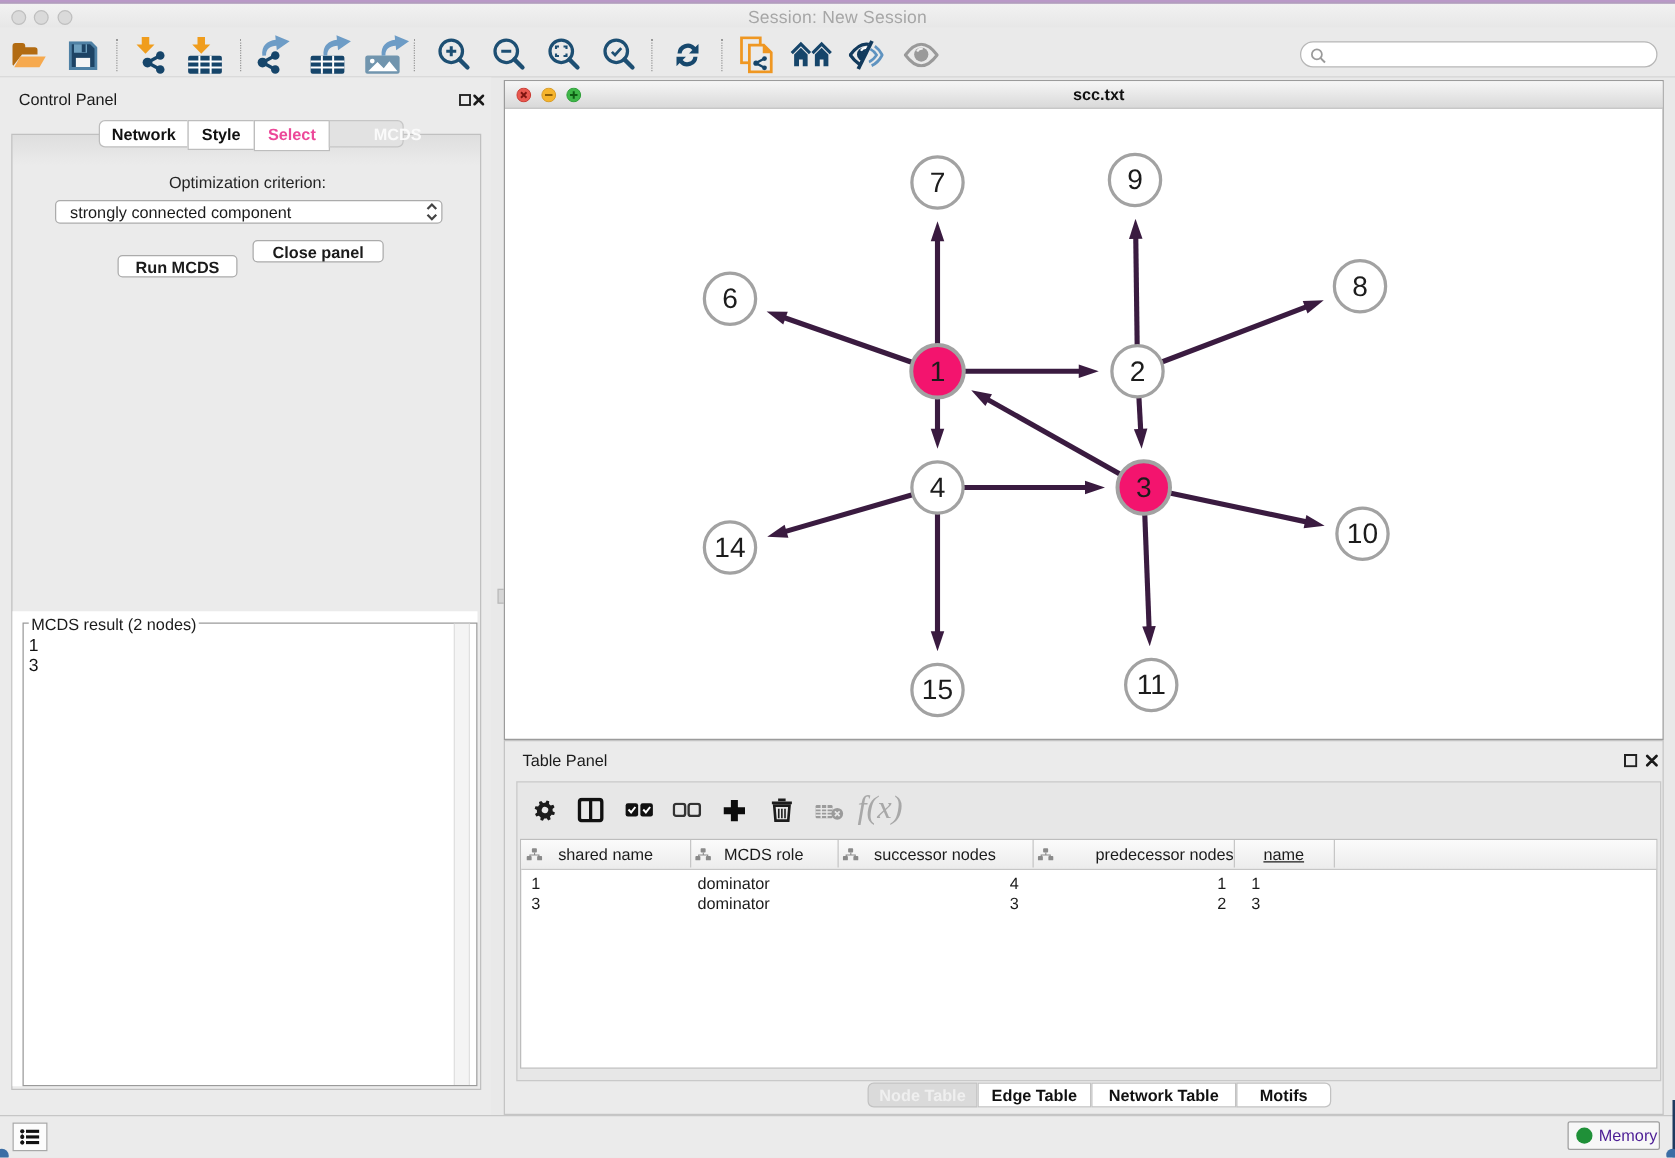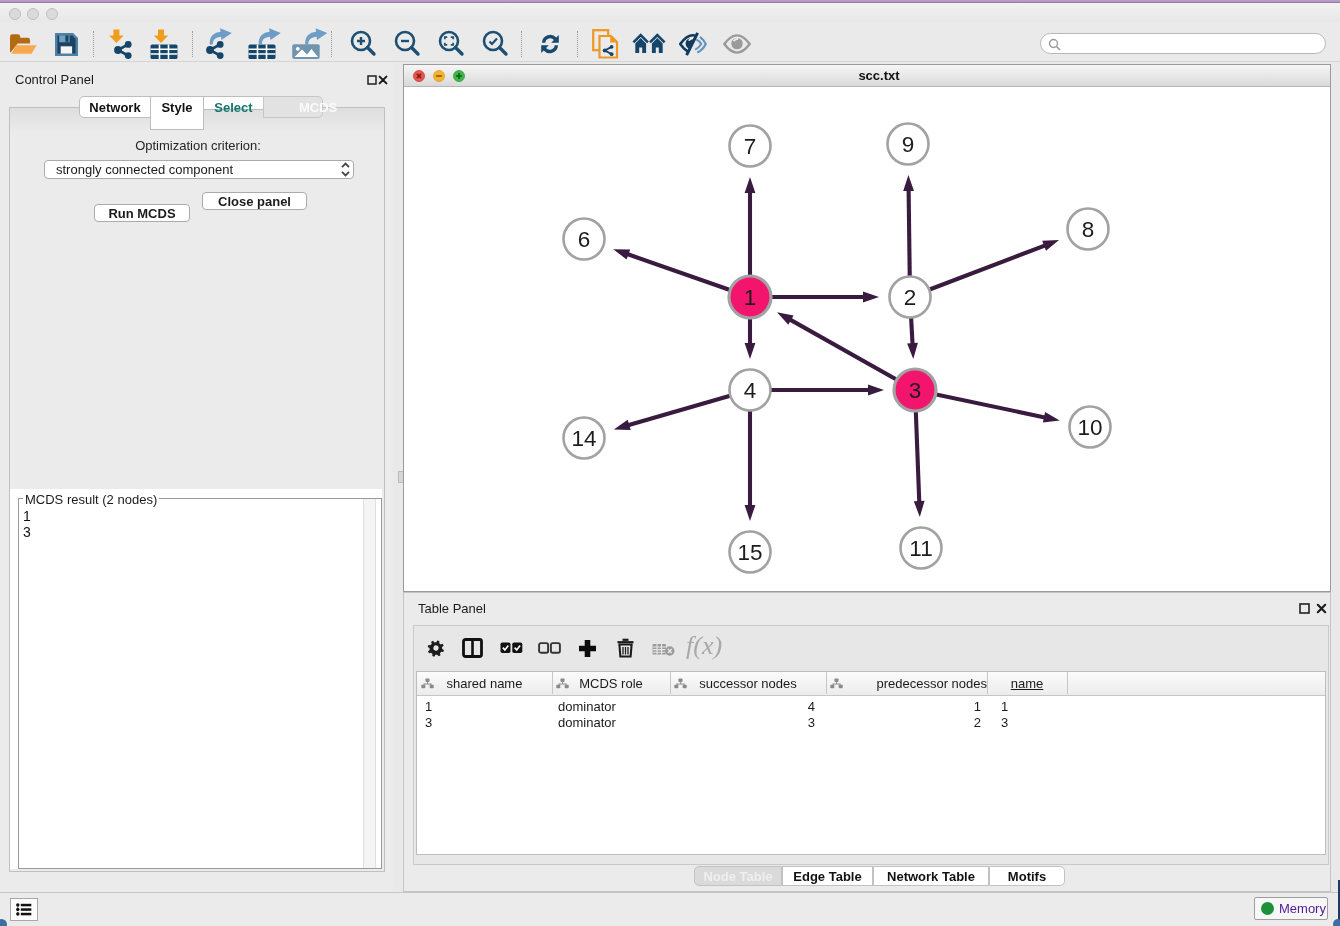--- a/index.html
+++ b/index.html
@@ -12,20 +12,21 @@
 </head>
 <body>
 <div id="root">
 
 <div class="abs" style="left:0;top:0;width:1340px;height:2px;background:#b999c7;"></div>
 <div class="abs" style="left:0;top:2px;width:1340px;height:1px;background:#967aa6;"></div>
 <div class="abs" style="left:0;top:3px;width:1340px;height:19px;background:linear-gradient(#f2f2f2,#e7e7e7);"></div>
 <div class="abs" style="left:9px;top:8px;width:10px;height:10px;border-radius:50%;background:#dadada;border:1px solid #bfbfbf;"></div>
 <div class="abs" style="left:27px;top:8px;width:10px;height:10px;border-radius:50%;background:#dadada;border:1px solid #bfbfbf;"></div>
 <div class="abs" style="left:46px;top:8px;width:10px;height:10px;border-radius:50%;background:#dadada;border:1px solid #bfbfbf;"></div>
+<div class="abs" style="left:0;top:5px;width:1340px;text-align:center;font-size:14px;color:#a6a6a6;letter-spacing:0.2px;">Session: New Session</div>
 
 <div class="abs" style="left:0;top:22px;width:1340px;height:40px;background:#eaeaea;border-bottom:1px solid #d5d5d5;box-sizing:border-box;"></div>
 <div class="sep" style="left:93px;"></div>
 <div class="sep" style="left:192px;"></div>
 <div class="sep" style="left:331px;"></div>
 <div class="sep" style="left:521px;"></div>
 <div class="sep" style="left:577px;"></div>
 
 <svg class="abs" style="left:8px;top:31px;" width="30" height="26" viewBox="0 0 30 26">
       <path d="M2 20.5 V5.7 Q2 3.3 4.4 3.3 H9.8 Q12.2 3.3 12.2 5.7 V6.8 H19.8 Q22 6.8 22 9 V12.6 H9.6 L2.6 21.6 Z" fill="#b26b12"></path>
@@ -168,22 +169,22 @@
       <rect x="1" y="1" width="8" height="8" fill="none" stroke="#222" stroke-width="1.5"></rect>
     </svg>
 <svg class="abs" style="left:378px;top:75px;" width="10" height="10" viewBox="0 0 10 10">
       <path d="M1.6 1.6 L8.4 8.4 M8.4 1.6 L1.6 8.4" stroke="#1a1a1a" stroke-width="2" stroke-linecap="round"></path>
     </svg>
 
 <div class="abs" style="left:9px;top:107px;width:374px;height:763px;border:1px solid #c0c0c0;background:linear-gradient(#dedede,#ebebeb 24px);"></div>
 <div class="abs" style="left:10px;top:489px;width:372px;height:380px;background:#fff;"></div>
 
 <div class="abs" style="left:79px;top:96px;width:72px;height:22px;background:#fff;border:1px solid #bdbdbd;border-radius:5px 0 0 5px;box-sizing:border-box;text-align:center;line-height:21px;font-size:13px;font-weight:bold;color:#111;">Network</div>
-<div class="abs" style="left:150px;top:96px;width:54px;height:34px;background:#fff;border:1px solid #bdbdbd;box-sizing:border-box;text-align:center;line-height:21px;font-size:13px;font-weight:bold;color:#111;">Style</div>
-<div class="abs" style="left:203px;top:96px;width:61px;height:14px;background:#fff;border:1px solid #bdbdbd;box-sizing:border-box;text-align:center;line-height:21px;font-size:13px;font-weight:bold;color:#0f766e;">Select</div>
+<div class="abs" style="left:150px;top:96px;width:54px;height:24px;background:#fff;border:1px solid #bdbdbd;box-sizing:border-box;text-align:center;line-height:21px;font-size:13px;font-weight:bold;color:#111;">Style</div>
+<div class="abs" style="left:203px;top:96px;width:61px;height:25px;background:#fff;border:1px solid #bdbdbd;box-sizing:border-box;text-align:center;line-height:21px;font-size:13px;font-weight:bold;color:#ec4899;">Select</div>
 <div class="abs" style="left:263px;top:96px;width:60px;height:22px;background:#e2e2e2;border:1px solid #c6c6c6;box-sizing:border-box;text-align:center;line-height:21px;font-size:13px;font-weight:bold;color:#fafafa;border-radius:0 5px 5px 0;padding-left:35px;">MCDS</div>
 
 <div class="abs t13" style="left:0px;top:138px;width:396px;text-align:center;color:#252525;">Optimization criterion:</div>
 <div class="abs" style="left:44px;top:160px;width:310px;height:19px;background:#fff;border:1px solid #ababab;border-radius:4px;box-sizing:border-box;"></div>
 <div class="abs t13" style="left:56px;top:162px;">strongly connected component</div>
 <svg class="abs" style="left:340px;top:162px;" width="11" height="15" viewBox="0 0 11 15">
       <path d="M2 5.2 L5.5 1.6 L9 5.2 M2 9.8 L5.5 13.4 L9 9.8" fill="none" stroke="#444" stroke-width="1.8"></path>
     </svg>
 <div class="abs t13" style="left:94px;top:204px;width:96px;height:18px;background:#fff;border:1px solid #ababab;border-radius:4px;box-sizing:border-box;text-align:center;line-height:17px;font-weight:bold;">Run MCDS</div>
 <div class="abs t13" style="left:202px;top:192px;width:105px;height:18px;background:#fff;border:1px solid #ababab;border-radius:4px;box-sizing:border-box;text-align:center;line-height:17px;font-weight:bold;">Close panel</div>

